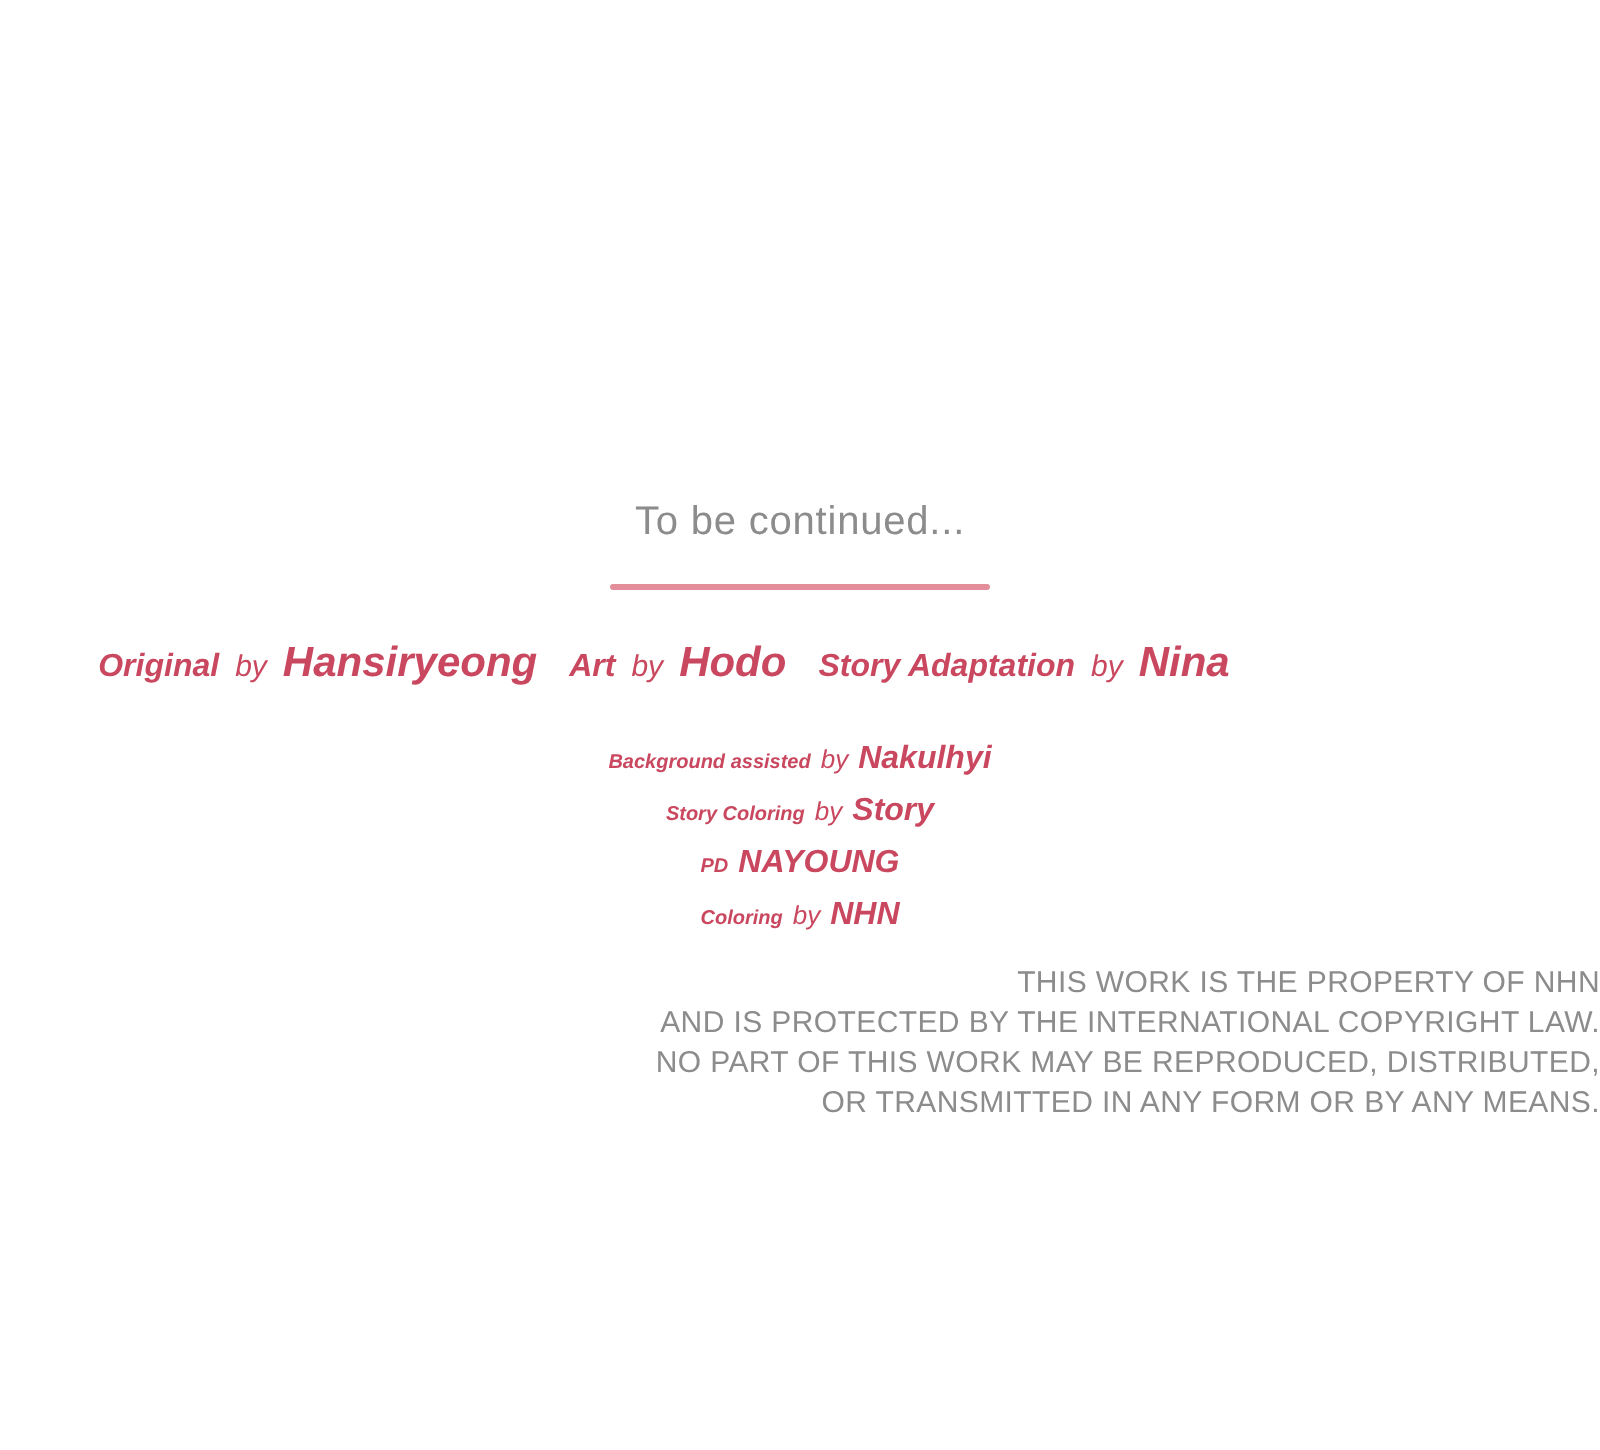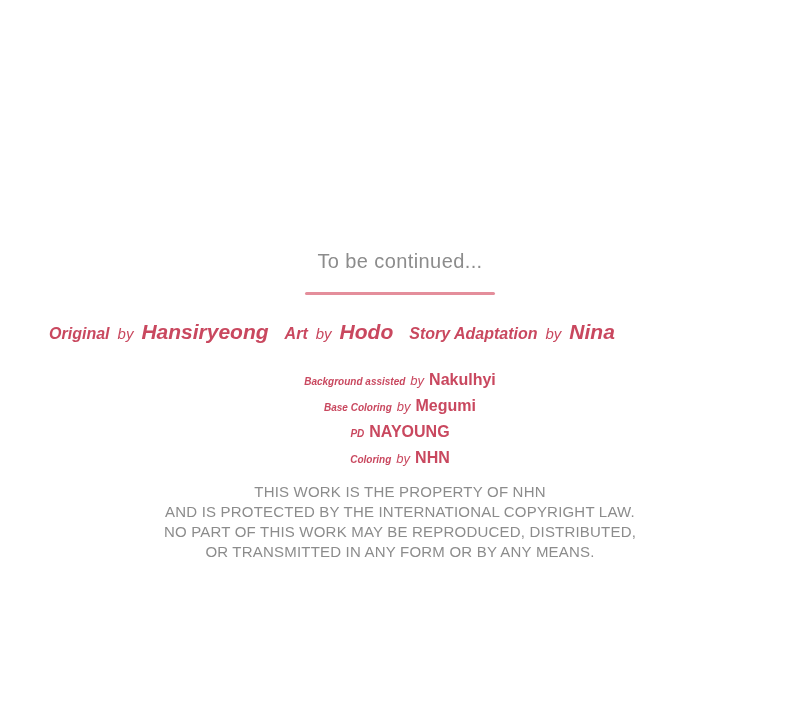--- a/index.html
+++ b/index.html
@@ -89,33 +89,34 @@
     font-style: italic;
     font-weight: 700;
   }
   .credits-sub .by {
     font-size: 13px;
     font-style: italic;
     font-weight: 400;
   }
   .credits-sub .name {
     font-size: 16px;
+    font-style: italic;
     font-weight: 700;
   }
   .credits-sub .gap {
     display: inline-block;
     width: 5px;
   }
 
   .legal {
     position: absolute;
     top: 482px;
     left: 0;
     width: 800px;
-    text-align: center;
+    text-align: right;
     color: #8c8c8c;
   }
   .legal .line {
     font-size: 15px;
     line-height: 20px;
     letter-spacing: 0.2px;
     white-space: nowrap;
   }
 </style>
 </head>
@@ -130,21 +131,21 @@
 
   <div class="credits-main">
     <span class="role">Original</span><span class="gap"></span><span class="by">by</span><span class="gap"></span><span class="name">Hansiryeong</span><span class="gap"></span><span class="gap"></span><span class="role">Art</span><span class="gap"></span><span class="by">by</span><span class="gap"></span><span class="name">Hodo</span><span class="gap"></span><span class="gap"></span><span class="role">Story Adaptation</span><span class="gap"></span><span class="by">by</span><span class="gap"></span><span class="name">Nina</span>
   </div>
 
   <div class="credits-sub">
     <div class="line">
       <span class="role">Background assisted</span><span class="gap"></span><span class="by">by</span><span class="gap"></span><span class="name">Nakulhyi</span>
     </div>
     <div class="line">
-      <span class="role">Base Coloring</span><span class="gap"></span><span class="by">by</span><span class="gap"></span><span class="name">Megumi</span>
+      <span class="role">Story Coloring</span><span class="gap"></span><span class="by">by</span><span class="gap"></span><span class="name">Story</span>
     </div>
     <div class="line">
       <span class="role">PD</span><span class="gap"></span><span class="name">NAYOUNG</span>
     </div>
     <div class="line">
       <span class="role">Coloring</span><span class="gap"></span><span class="by">by</span><span class="gap"></span><span class="name">NHN</span>
     </div>
   </div>
 
   <div class="legal">

